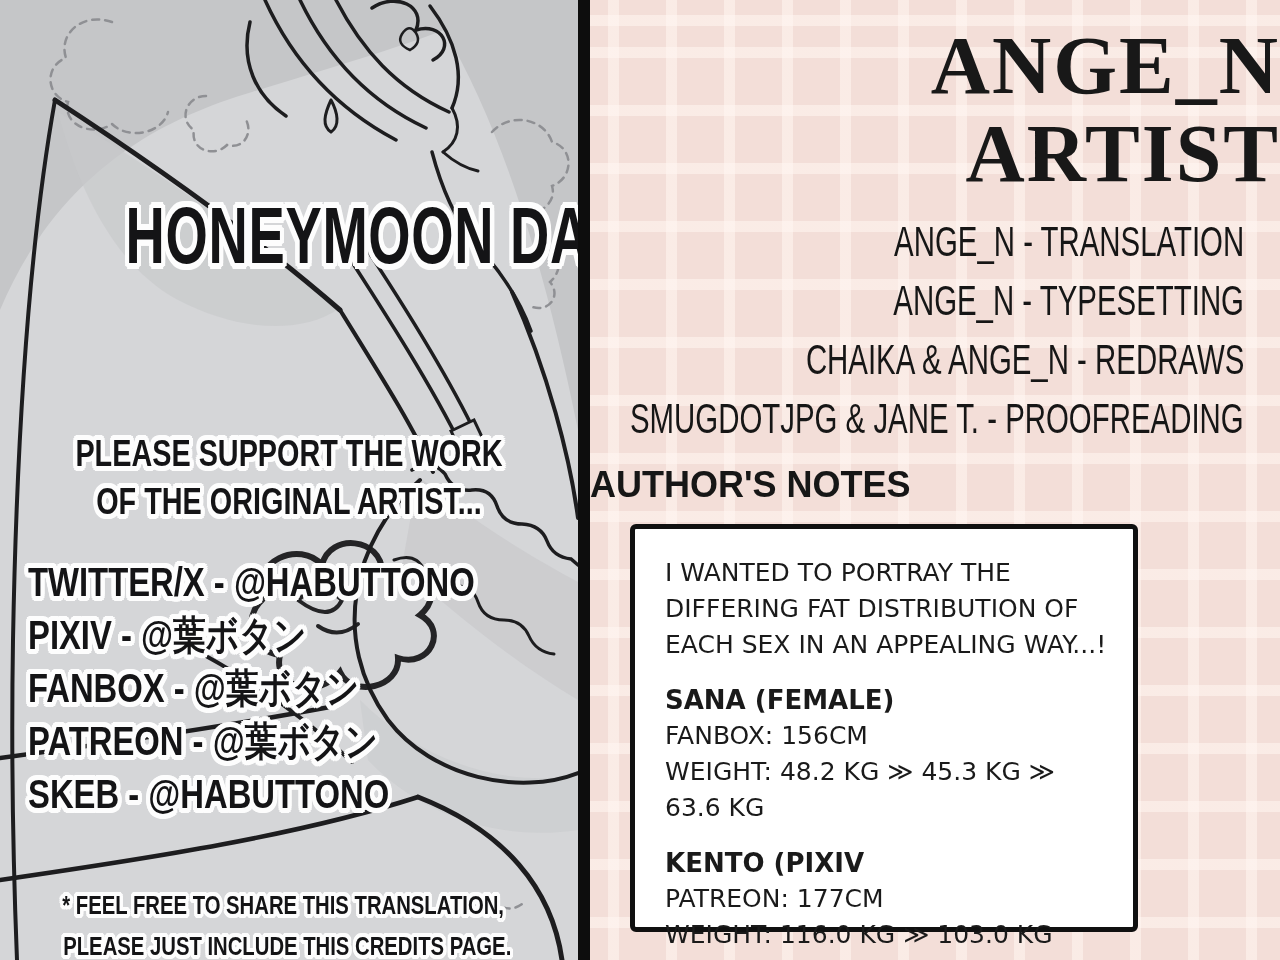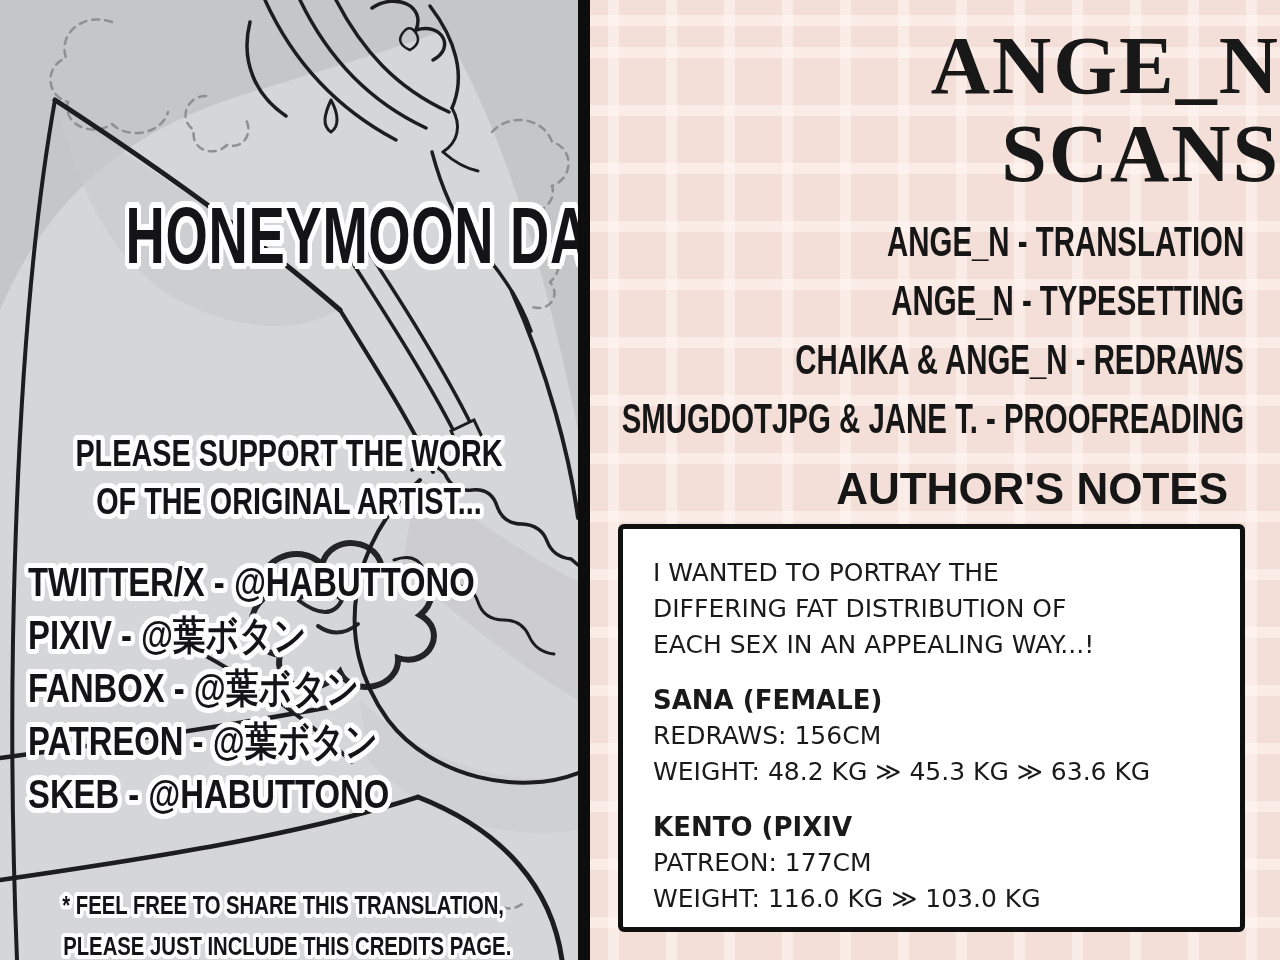--- a/index.html
+++ b/index.html
@@ -54,28 +54,28 @@
     background-color:#f3ded8;
     background-image:
       repeating-linear-gradient(0deg, rgba(255,247,242,.55) 0 11px, rgba(255,255,255,0) 11px 58px),
       repeating-linear-gradient(90deg, rgba(255,247,242,.55) 0 11px, rgba(255,255,255,0) 11px 58px);
     background-position:0 26px, 18px 0;}
 
   .scans-name{position:absolute;top:22px;left:0;width:690px;text-align:right;
               font-family:"Liberation Serif","DejaVu Serif",serif;font-weight:700;
               font-size:82px;line-height:88px;letter-spacing:2px;color:#181818;}
 
-  .credits{position:absolute;top:212px;right:36px;text-align:right;font-weight:700;
+  .credits{position:absolute;top:212px;right:36px;text-align:right;font-weight:400;
            font-size:42px;line-height:59px;color:#161616;white-space:nowrap;}
   .credits .sqz{transform:scaleX(.7);}
 
-  .notes-heading{position:absolute;top:464px;left:0;width:638px;text-align:right;
-                 font-weight:700;font-size:44px;color:#161616;}
-
-  .notes-box{position:absolute;left:28px;top:524px;width:627px;height:408px;box-sizing:border-box;
+  .notes-heading{position:absolute;top:464px;left:0;width:638px;text-align:left;
+                 font-weight:700;font-size:36px;color:#161616;}
+
+  .notes-box{position:absolute;left:40px;top:524px;width:508px;height:408px;box-sizing:border-box;
              background:#ffffff;border:5px solid #101010;border-radius:6px;
              padding:26px 24px 0 30px;
              font-family:"DejaVu Sans","Liberation Sans",sans-serif;
              font-size:25px;line-height:36px;color:#1a1a1a;}
   .notes-intro{margin:0;white-space:pre-line;}
   .char-block{margin-top:19px;}
   .char-name{font-weight:700;font-size:26px;}
 </style>
 </head>
 <body>
@@ -163,42 +163,42 @@
       <div><span class="sqz o-center">PLEASE JUST INCLUDE THIS CREDITS PAGE.</span></div>
     </div>
   </div>
 
   <div class="divider"></div>
 
   <div class="right-panel">
 
     <div class="scans-name">
       <div>ANGE_N</div>
-      <div>SCANS</div>
+      <div>ARTIST</div>
     </div>
 
     <div class="credits">
       <div><span class="sqz o-right">ANGE_N - TRANSLATION</span></div>
       <div><span class="sqz o-right">ANGE_N - TYPESETTING</span></div>
       <div><span class="sqz o-right">CHAIKA &amp; ANGE_N - REDRAWS</span></div>
       <div><span class="sqz o-right">SMUGDOTJPG &amp; JANE T. - PROOFREADING</span></div>
     </div>
 
     <div class="notes-heading">
       <span>AUTHOR'S NOTES</span>
     </div>
 
     <div class="notes-box">
       <p class="notes-intro">I WANTED TO PORTRAY THE
 DIFFERING FAT DISTRIBUTION OF
 EACH SEX IN AN APPEALING WAY...!</p>
 
       <div class="char-block">
         <div class="char-name">SANA (FEMALE)</div>
-        <div class="char-line">REDRAWS: 156CM</div>
+        <div class="char-line">FANBOX: 156CM</div>
         <div class="char-line">WEIGHT: 48.2 KG ≫ 45.3 KG ≫ 63.6 KG</div>
       </div>
 
       <div class="char-block">
         <div class="char-name">KENTO (PIXIV</div>
         <div class="char-line">PATREON: 177CM</div>
         <div class="char-line">WEIGHT: 116.0 KG ≫ 103.0 KG</div>
       </div>
     </div>
 

